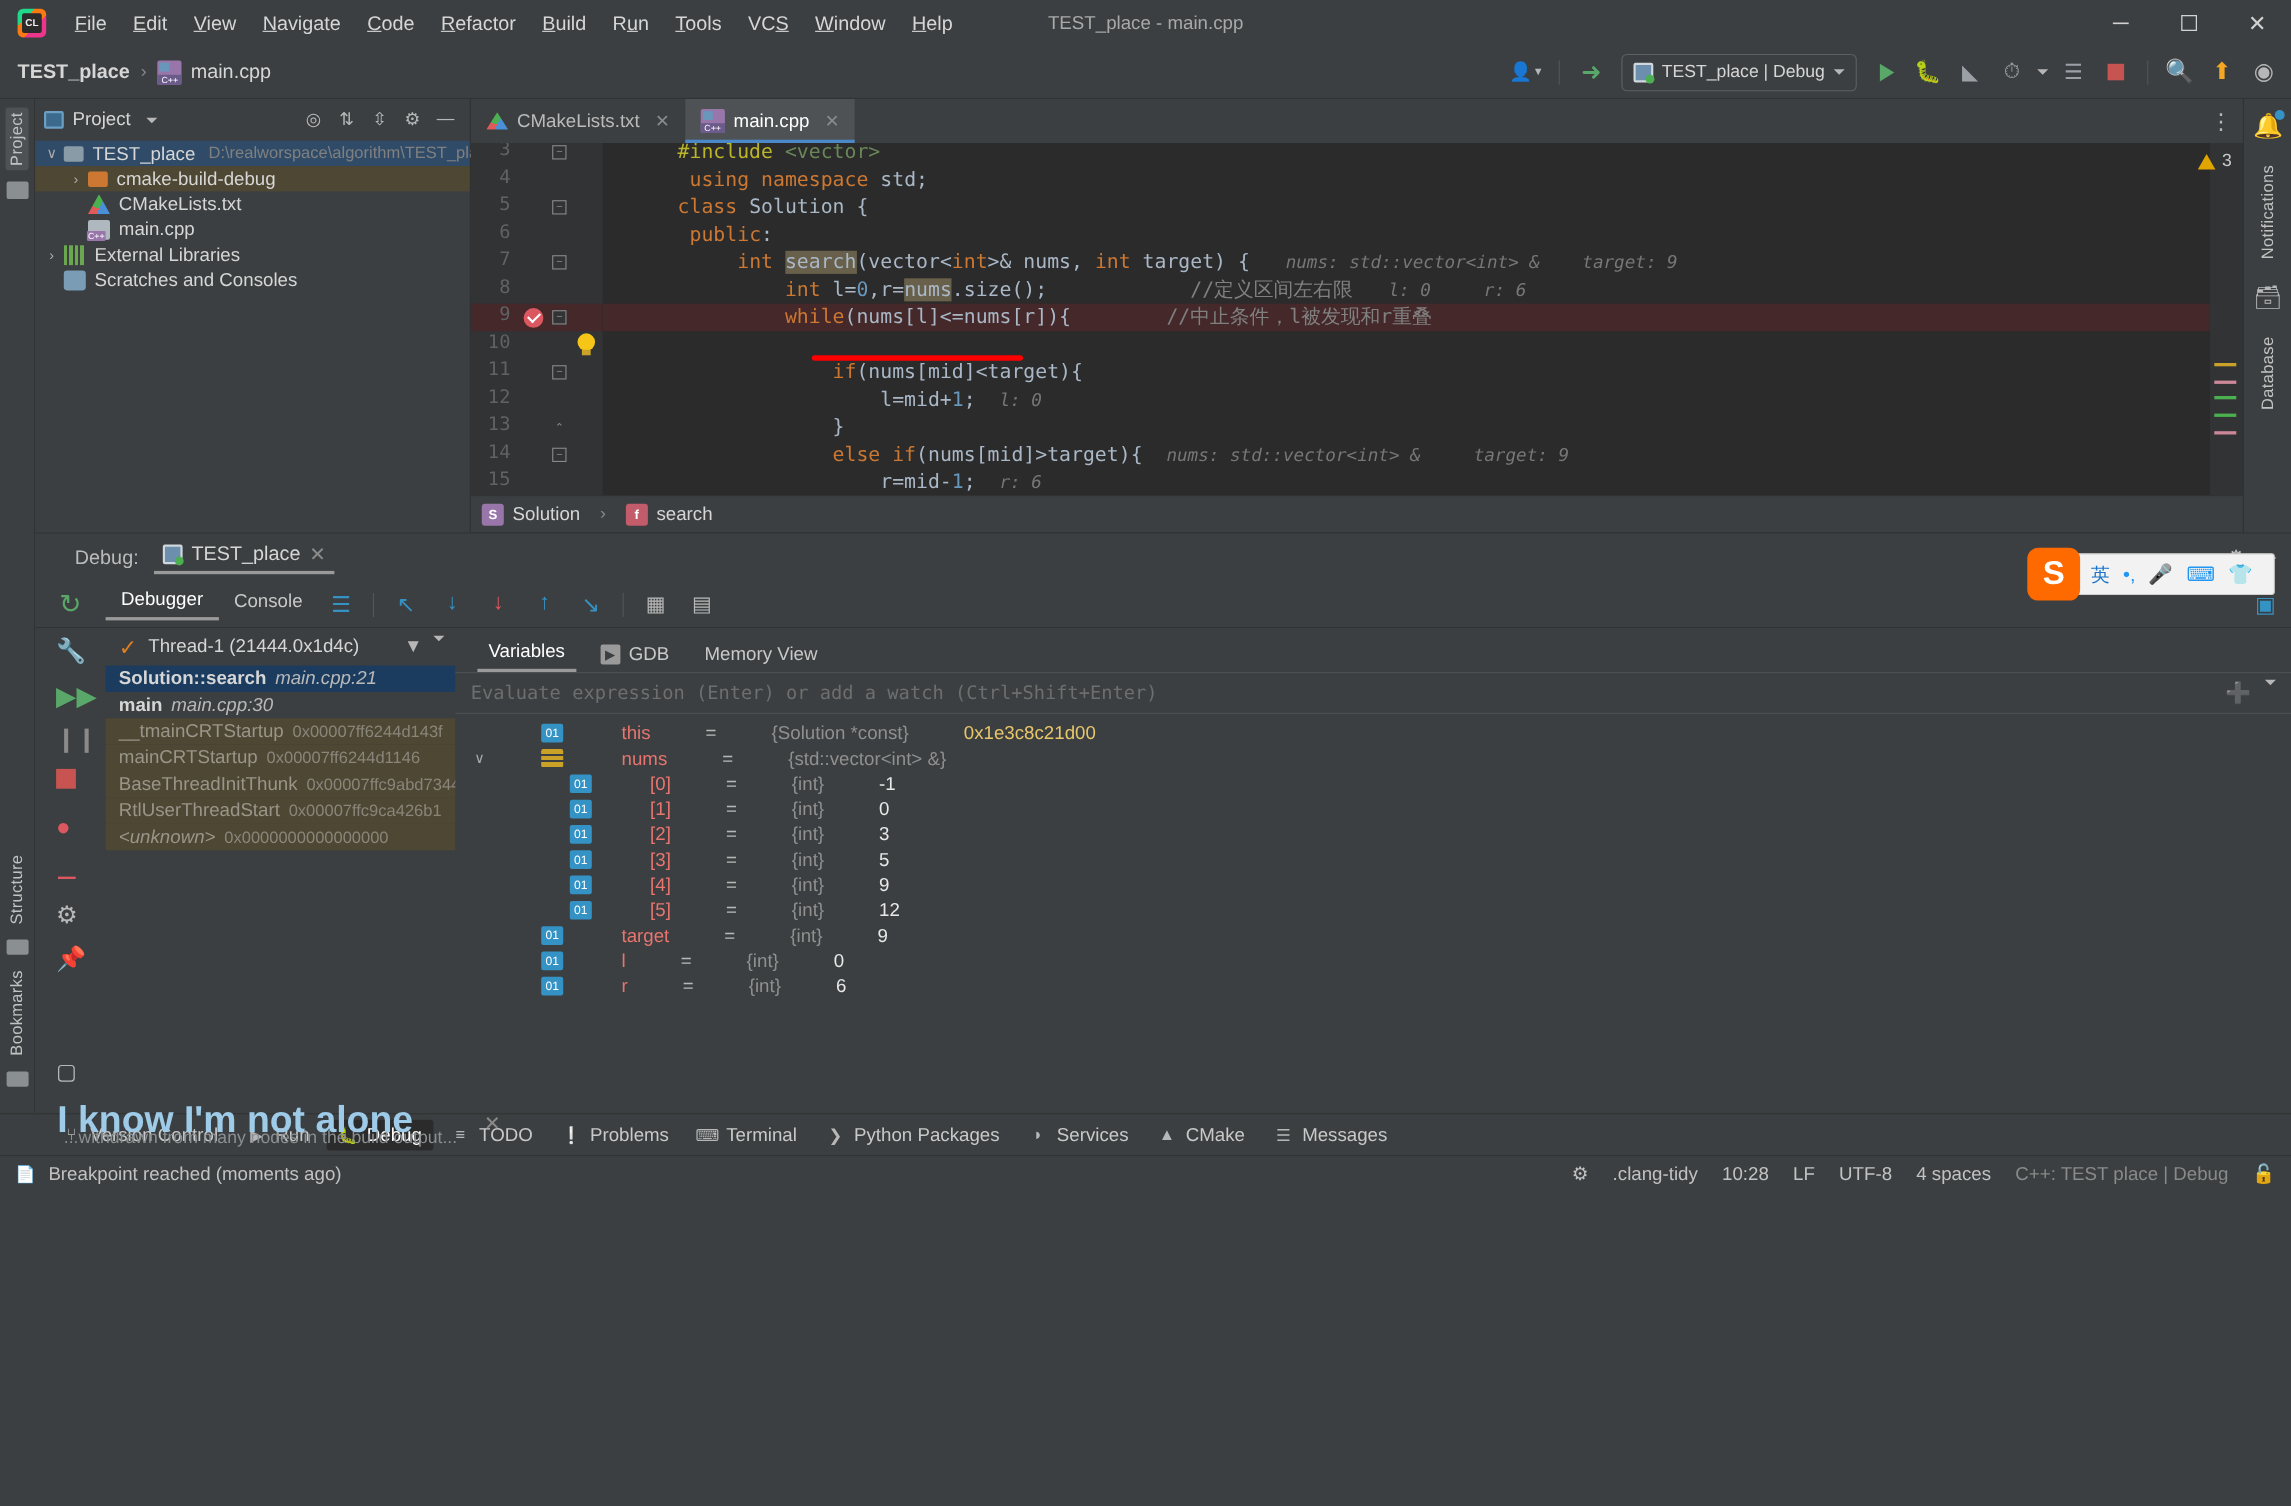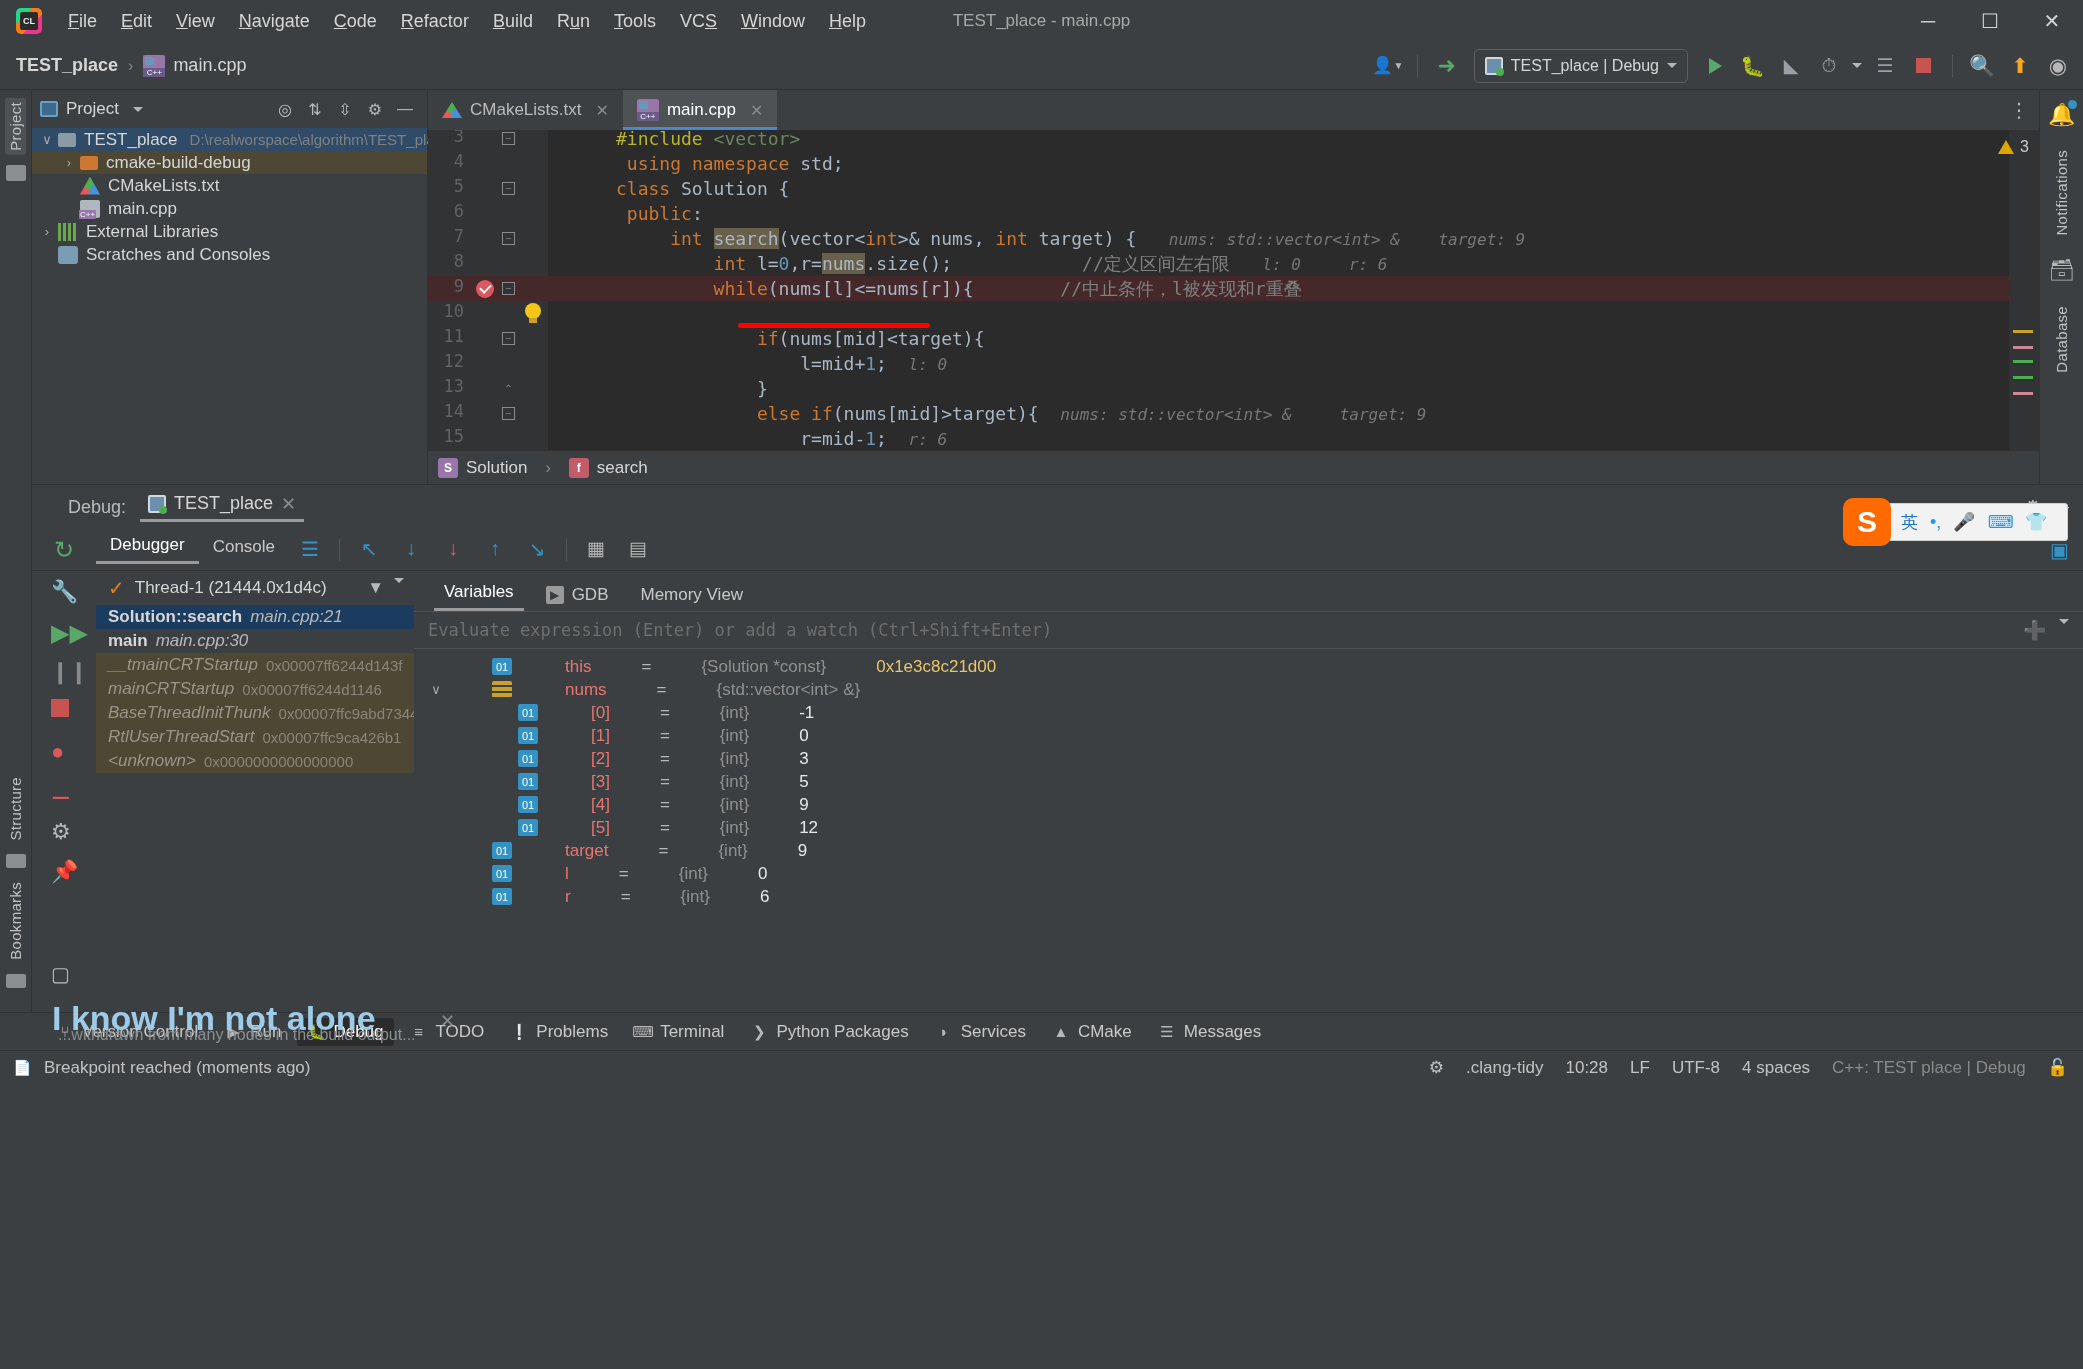--- a/index.html
+++ b/index.html
@@ -180,21 +180,21 @@
 
   .frames { width: 318px; flex:0 0 318px; background:#3c3f41; display:flex;flex-direction:column; }
   .thread-row { height:34px; display:flex;align-items:center; gap:10px; padding-left:12px; font-size:17px; color:#d6d6d6; }
   .check-orange { color:#e08020; font-size:20px; }
   .filter-btns { margin-left:auto; display:flex; gap:10px; padding-right:10px; color:#b7b7b7; }
   .frame-row { height:24px; display:flex; align-items:center; padding-left:12px; font-size:17px; white-space:nowrap; }
   .frame-row.sel { background:#1b3c5e; color:#e8e8e8; }
   .frame-row.lib { background:#4e4733; color:#9a958a; }
   .frame-row .fname { color:#d6d6d6; font-weight:bold; }
   .frame-row .floc { color:#b9b9b9; font-style:italic; margin-left:8px; }
-  .frame-row.lib .fname { font-weight:normal; color:#9a958a;font-style:italic;}
+  .frame-row.lib .fname { font-weight:normal; color:#9a958a;}
   .frame-row.lib .floc { font-style:normal; font-size:15px; color:#8a857b; }
   .frame-row.lib.unk .fname { font-style:italic; }
 
   .vars { flex:1 1 auto; background:#3c3f41; display:flex; flex-direction:column; min-width:0;}
   .vars-tabs { height:40px; flex:0 0 40px; display:flex; align-items:flex-end; padding-left:20px; gap:12px;}
   .vtab { font-size:17px; color:#c9c9c9; padding: 0 10px 6px 10px; display:flex; align-items:center; gap:8px;}
   .vtab.active { color:#ffffff; border-bottom:3px solid #9a9a9a;}
   .gdb-ico { width:18px;height:18px;background:#9a9a9a;color:#3c3f41;font-size:12px;display:flex;align-items:center;justify-content:center;border-radius:2px;}
   .eval-row { height:38px; flex:0 0 38px; display:flex; align-items:center; padding-left:14px;
      border-top:1px solid #4e5254; border-bottom:1px solid #4e5254; }

